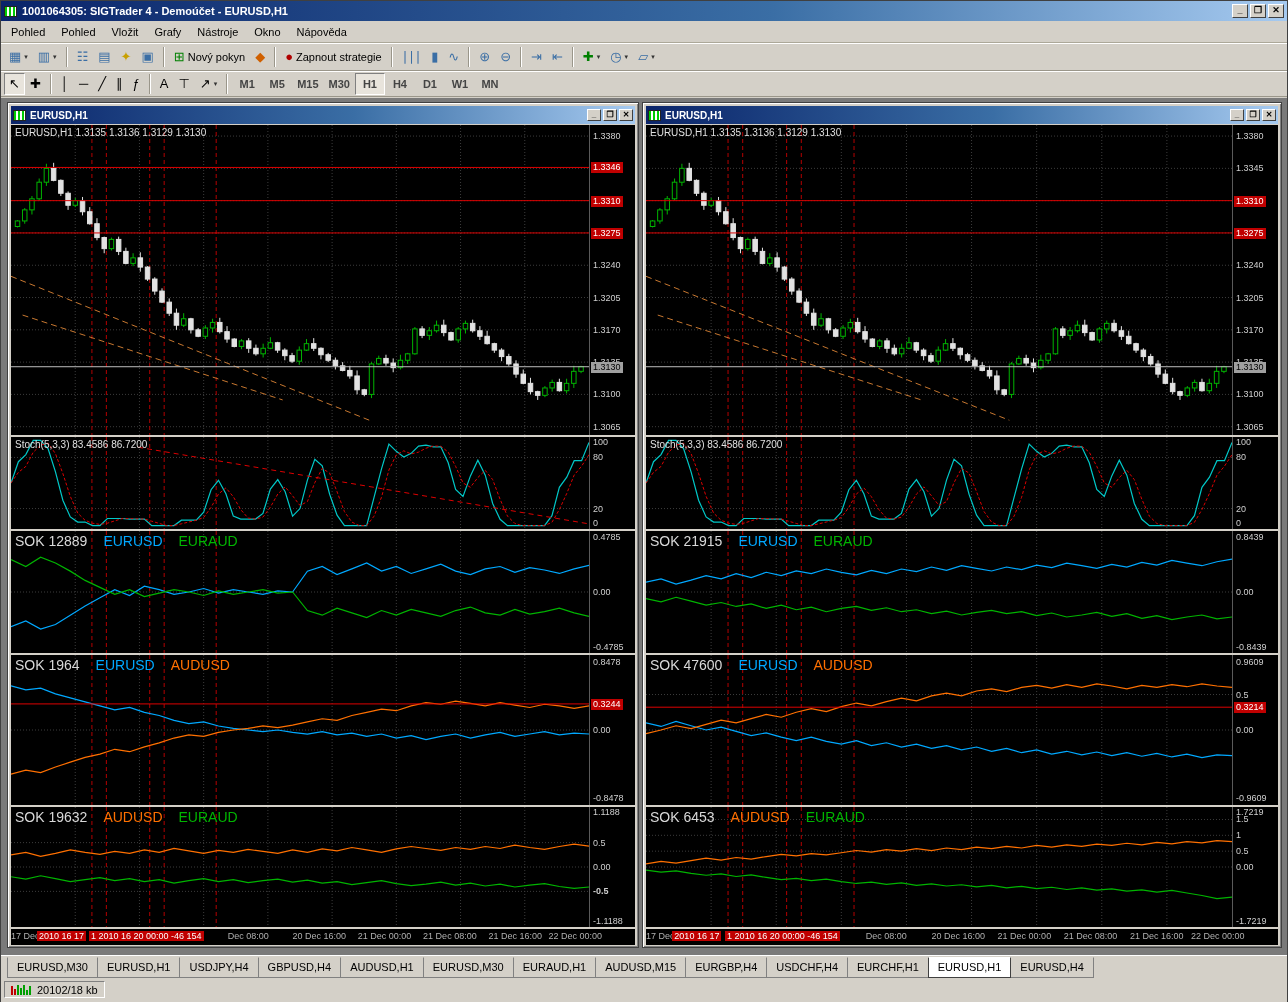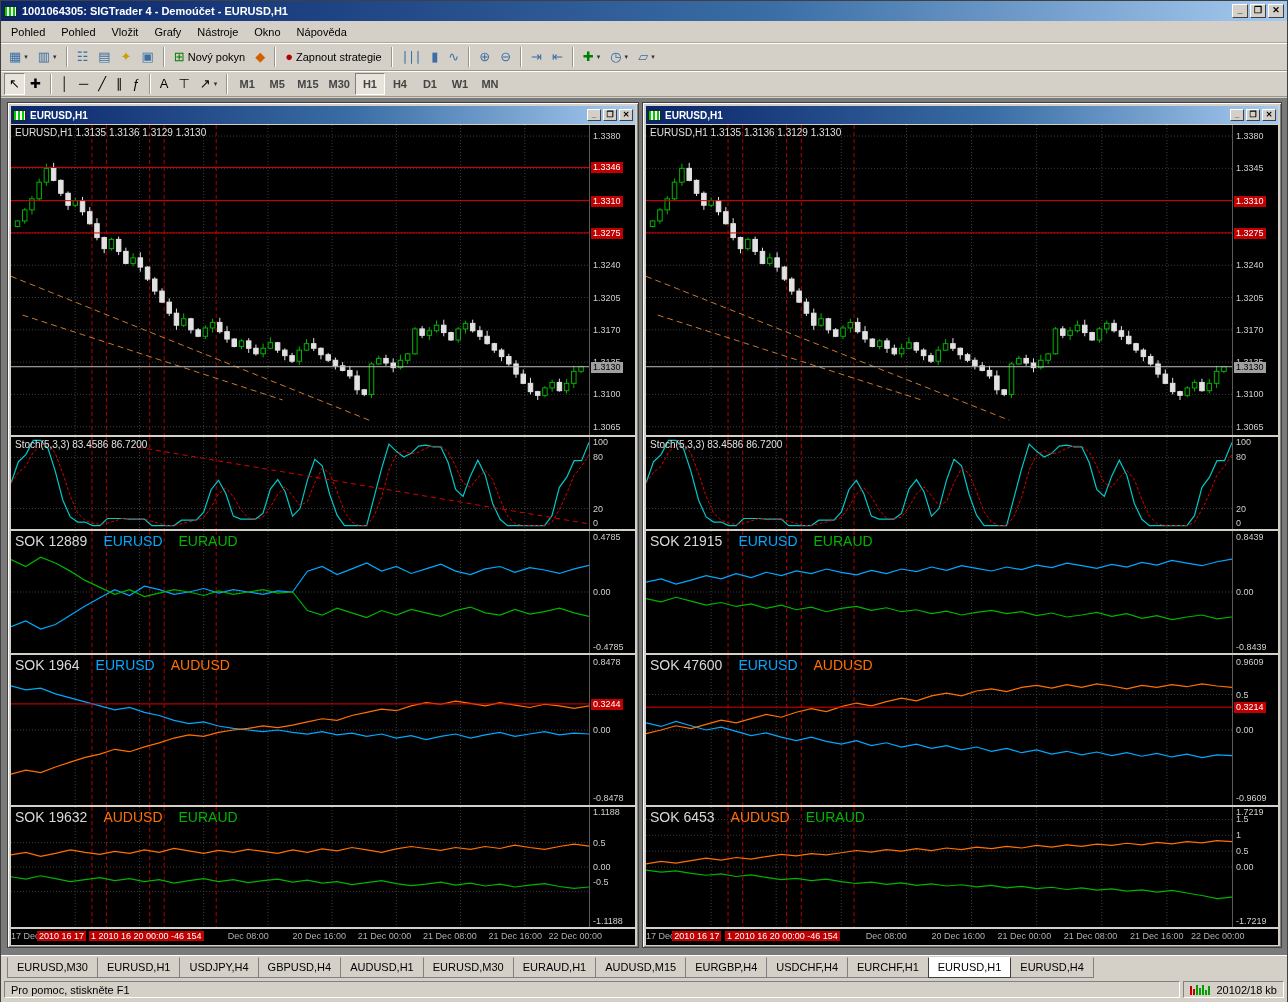--- a/index.html
+++ b/index.html
@@ -542,21 +542,21 @@
               <div class="hdr">
                 <span style="color: rgb(216, 216, 216); text-align: center;">SOK 19632</span>
                 <span style="color: rgb(255, 112, 0);">AUDUSD</span>
                 <span style="color: rgb(0, 180, 0);">EURAUD</span>
               </div>
             </div>
           <div class="axis">
               <div class="al" style="top: 0.454545px;">1.1188</div>
               <div class="al" style="top: 30.6232px;">0.5</div>
               <div class="al" style="top: 55px;">0.00</div>
-              <div class="al" style="top: 70px;">-0.5</div>
+              <div class="al" style="top: 79px; font-weight: bold;">-0.5</div>
               <div class="al" style="top: 109px;">-1.1188</div>
             </div>
         </div>
         <div class="p-time">
             <div class="tl" style="left: 0px;">17 Dec 2</div>
             <div class="tl red" style="left: 26.01px;">2010 16 17</div>
             <div class="tl red" style="left: 78.03px;">1 2010 16 20 00:00  -46 154</div>
             <div class="tl" style="left: 216.75px;">Dec 08:00</div>
             <div class="tl" style="left: 281.486px;">20 Dec 16:00</div>
             <div class="tl" style="left: 346.8px;">21 Dec 00:00</div>
@@ -948,23 +948,20 @@
       <div class="tab">EURAUD,H1</div>
       <div class="tab">AUDUSD,M15</div>
       <div class="tab">EURGBP,H4</div>
       <div class="tab">USDCHF,H4</div>
       <div class="tab">EURCHF,H1</div>
       <div class="tab active">EURUSD,H1</div>
       <div class="tab">EURUSD,H4</div>
     </div>
 
   <div class="statusbar">
-    <div class="spanel grow">
-      <span>Pro pomoc, stiskněte F1</span>
-    </div>
     <div class="spanel">
       <span class="sig">
           <i class="r" style="height:9px"></i>
           <i class="r" style="height:6px"></i>
           <i style="height:10px"></i>
           <i style="height:7px"></i>
           <i style="height:10px"></i>
           <i style="height:5px"></i>
           <i style="height:9px"></i>
         </span>

